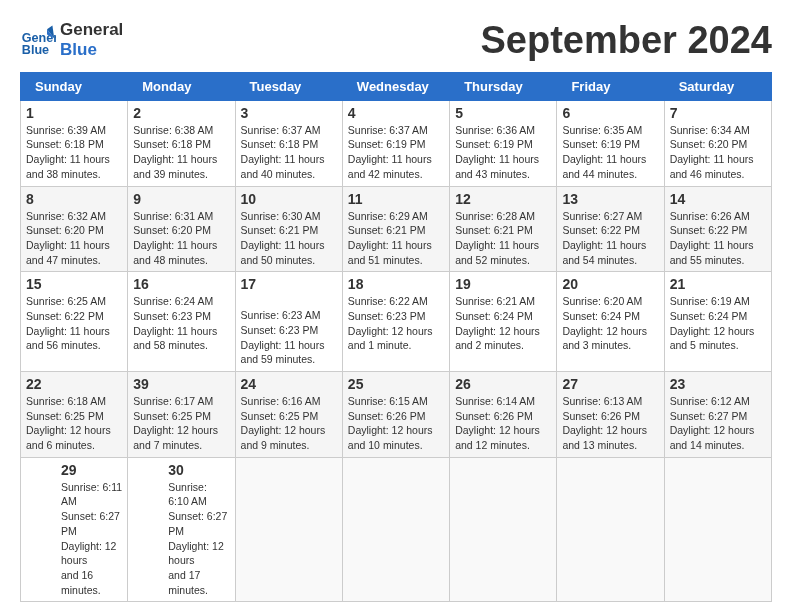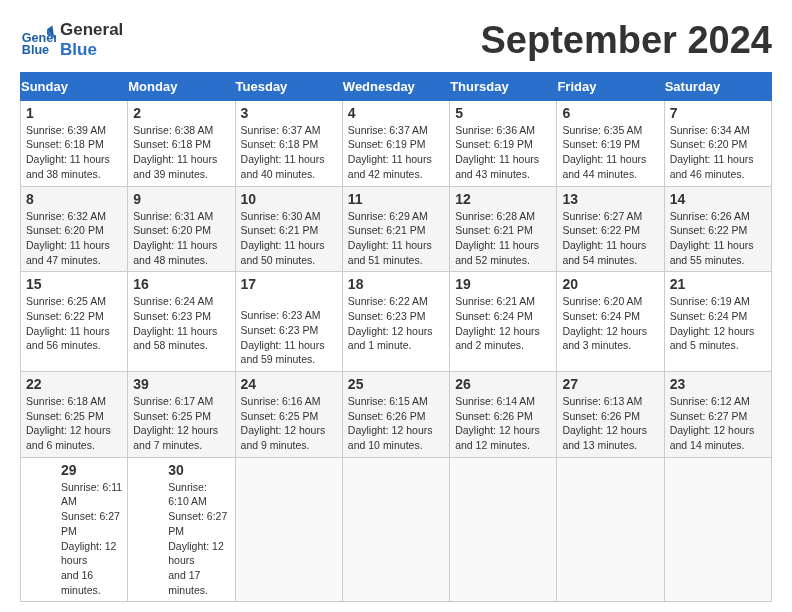--- a/index.html
+++ b/index.html
@@ -39,21 +39,21 @@
       color: #333;
     }
     table {
       width: 100%;
       border-collapse: collapse;
       font-size: 11px;
     }
     thead th {
       background: #2a6fc9;
       color: #fff;
-      padding: 6px 0;
+      padding: 6px 14px;
       text-align: left;
       font-size: 13px;
       font-weight: bold;
       border: 1px solid #2a6fc9;
     }
     tbody td {
       border: 1px solid #ccc;
       vertical-align: top;
       padding: 4px 5px;
       height: 80px;

